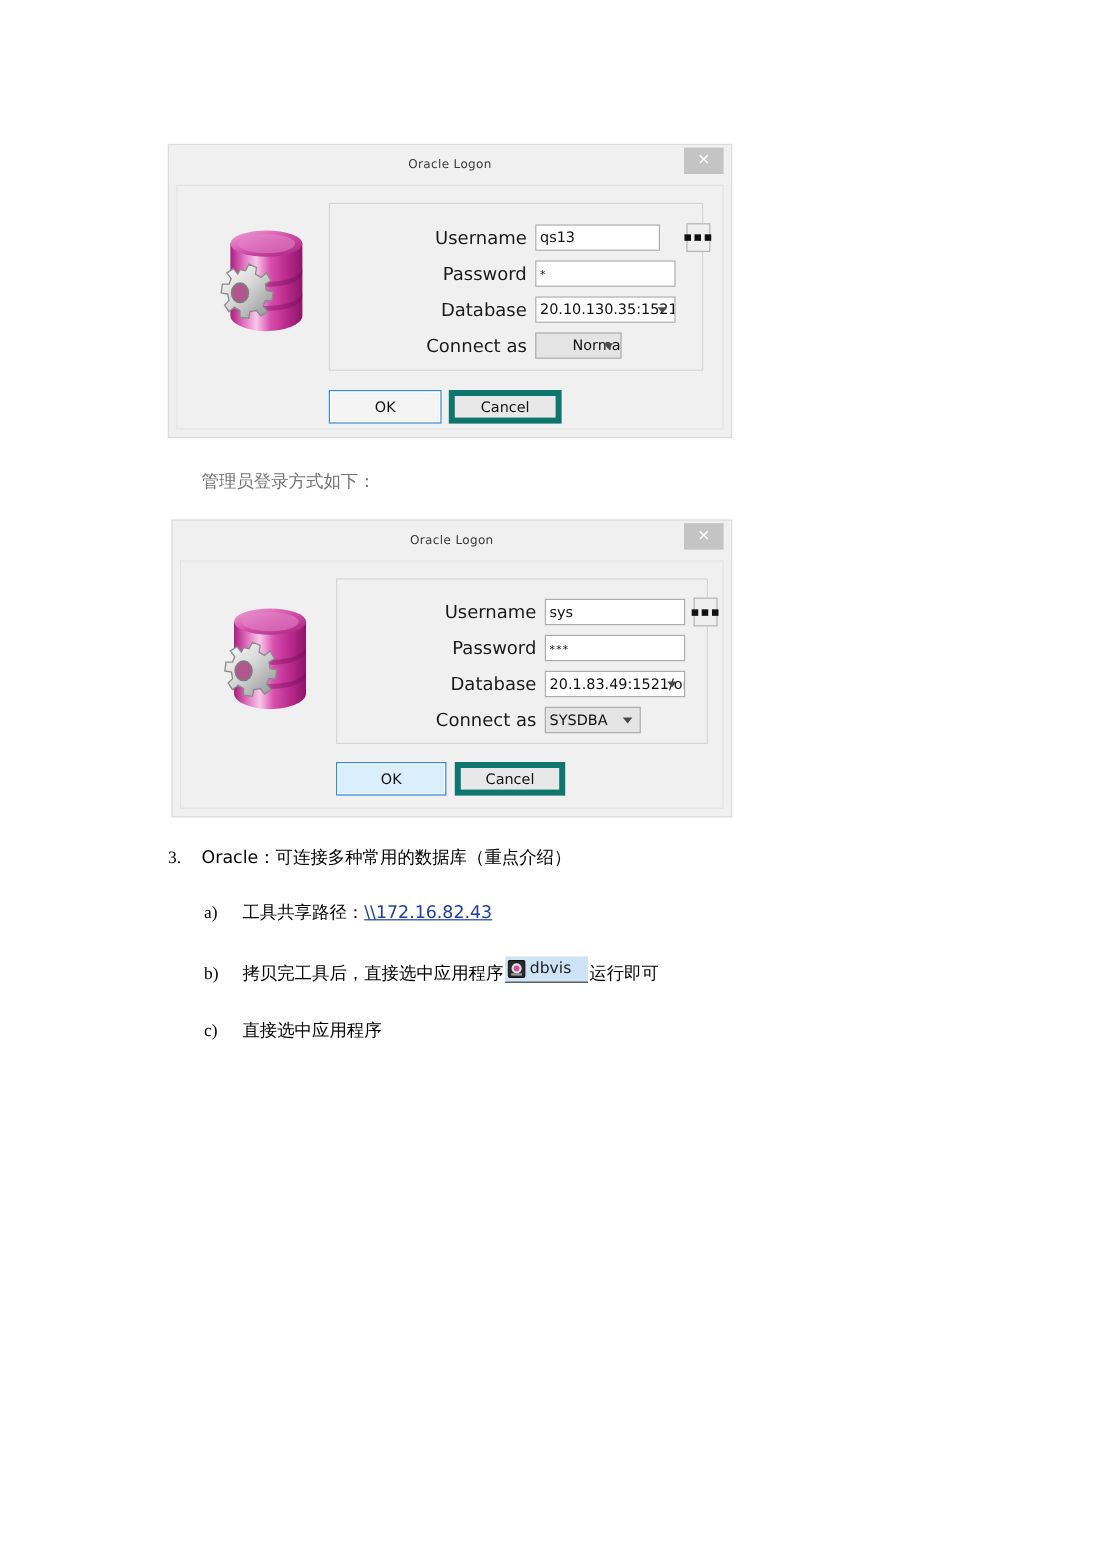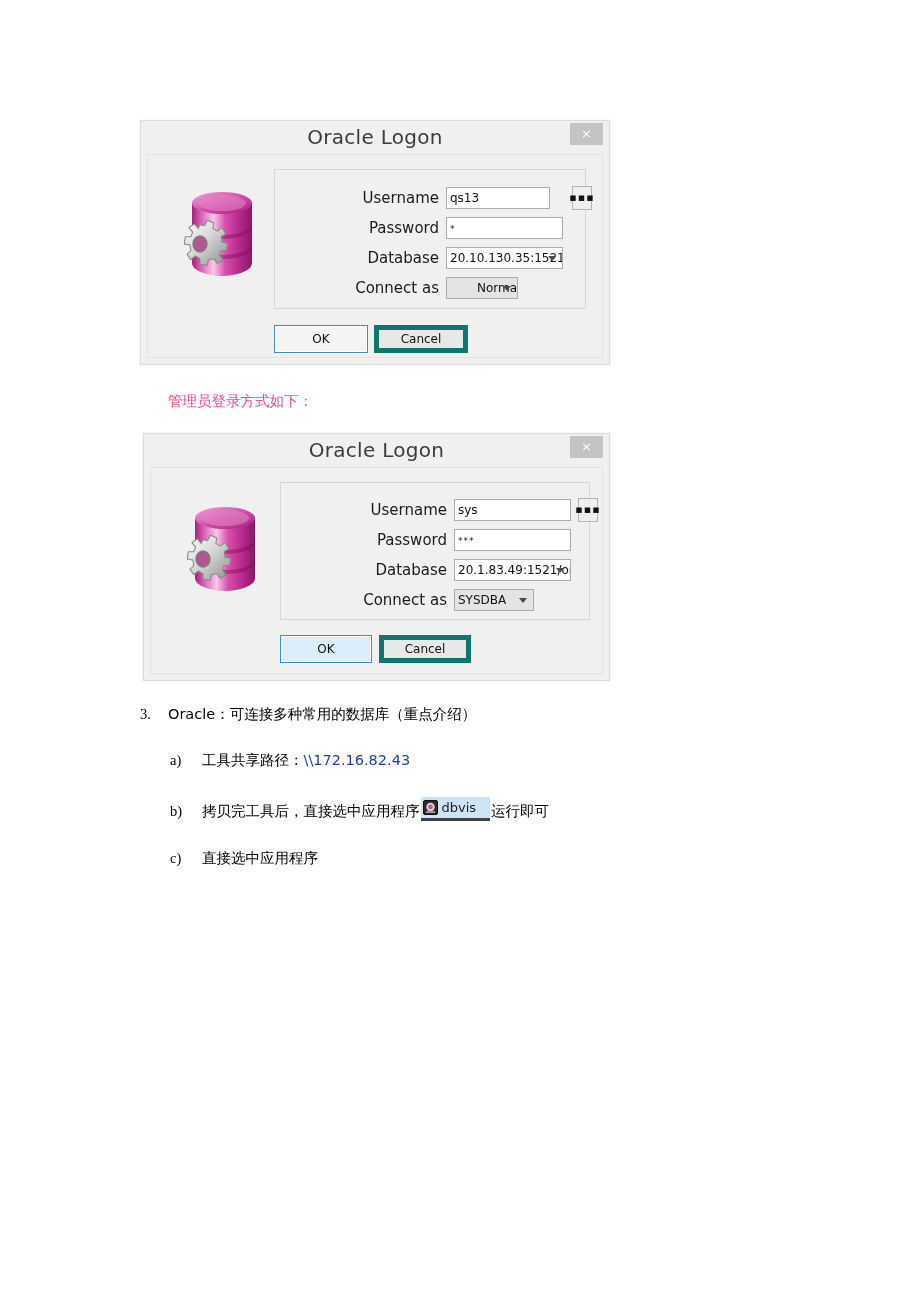--- a/index.html
+++ b/index.html
@@ -27,21 +27,21 @@
   .dlg-titlebar {
     position: relative;
     height: 32px;
     background: #f0f0f0;
     display: flex;
     align-items: center;
     justify-content: center;
   }
   .dlg-title {
     font-family: "DejaVu Sans", sans-serif;
-    font-size: 20px;
+    font-size: 10px;
     color: #3b3b3b;
     letter-spacing: 0.3px;
     font-weight: 400;
   }
   .dlg-close {
     position: absolute;
     right: 6px;
     top: 2px;
     width: 33px;
     height: 22px;
@@ -188,47 +188,48 @@
     border: 1px solid #3d8ccc;
     background: #dbeefc;
     box-shadow: inset 0 0 0 1px #ffffff;
   }
 
   
   .doc-text {
     position: absolute;
     font-family: Liberation Mono, monospace;
     font-size: 14.5px;
-    color: #ec4899;
+    color: #737373;
     white-space: nowrap;
   }
   .list-row {
     position: absolute;
     display: flex;
     align-items: baseline;
     white-space: nowrap;
     font-family: "DejaVu Sans", sans-serif;
     font-size: 14.5px;
     color: #000000;
   }
   .marker {
     display: inline-block;
     font-family: "Liberation Serif", serif;
     font-size: 14.5px;
   }
   .link {
     color: #1f3fa8;
+    text-decoration: underline;
   }
 
   
   .dbvis-badge {
     display: inline-flex;
     align-items: center;
     background: #cfe3f7;
-    border-bottom: 3px solid #404040;
+    border-bottom: 1px solid #404040;
     height: 21px;
     padding: 0 14px 0 2px;
     margin: 0 1px;
     vertical-align: middle;
     position: relative;
     top: -1px;
   }
   .dbvis-ico {
     width: 15px;
     height: 15px;

